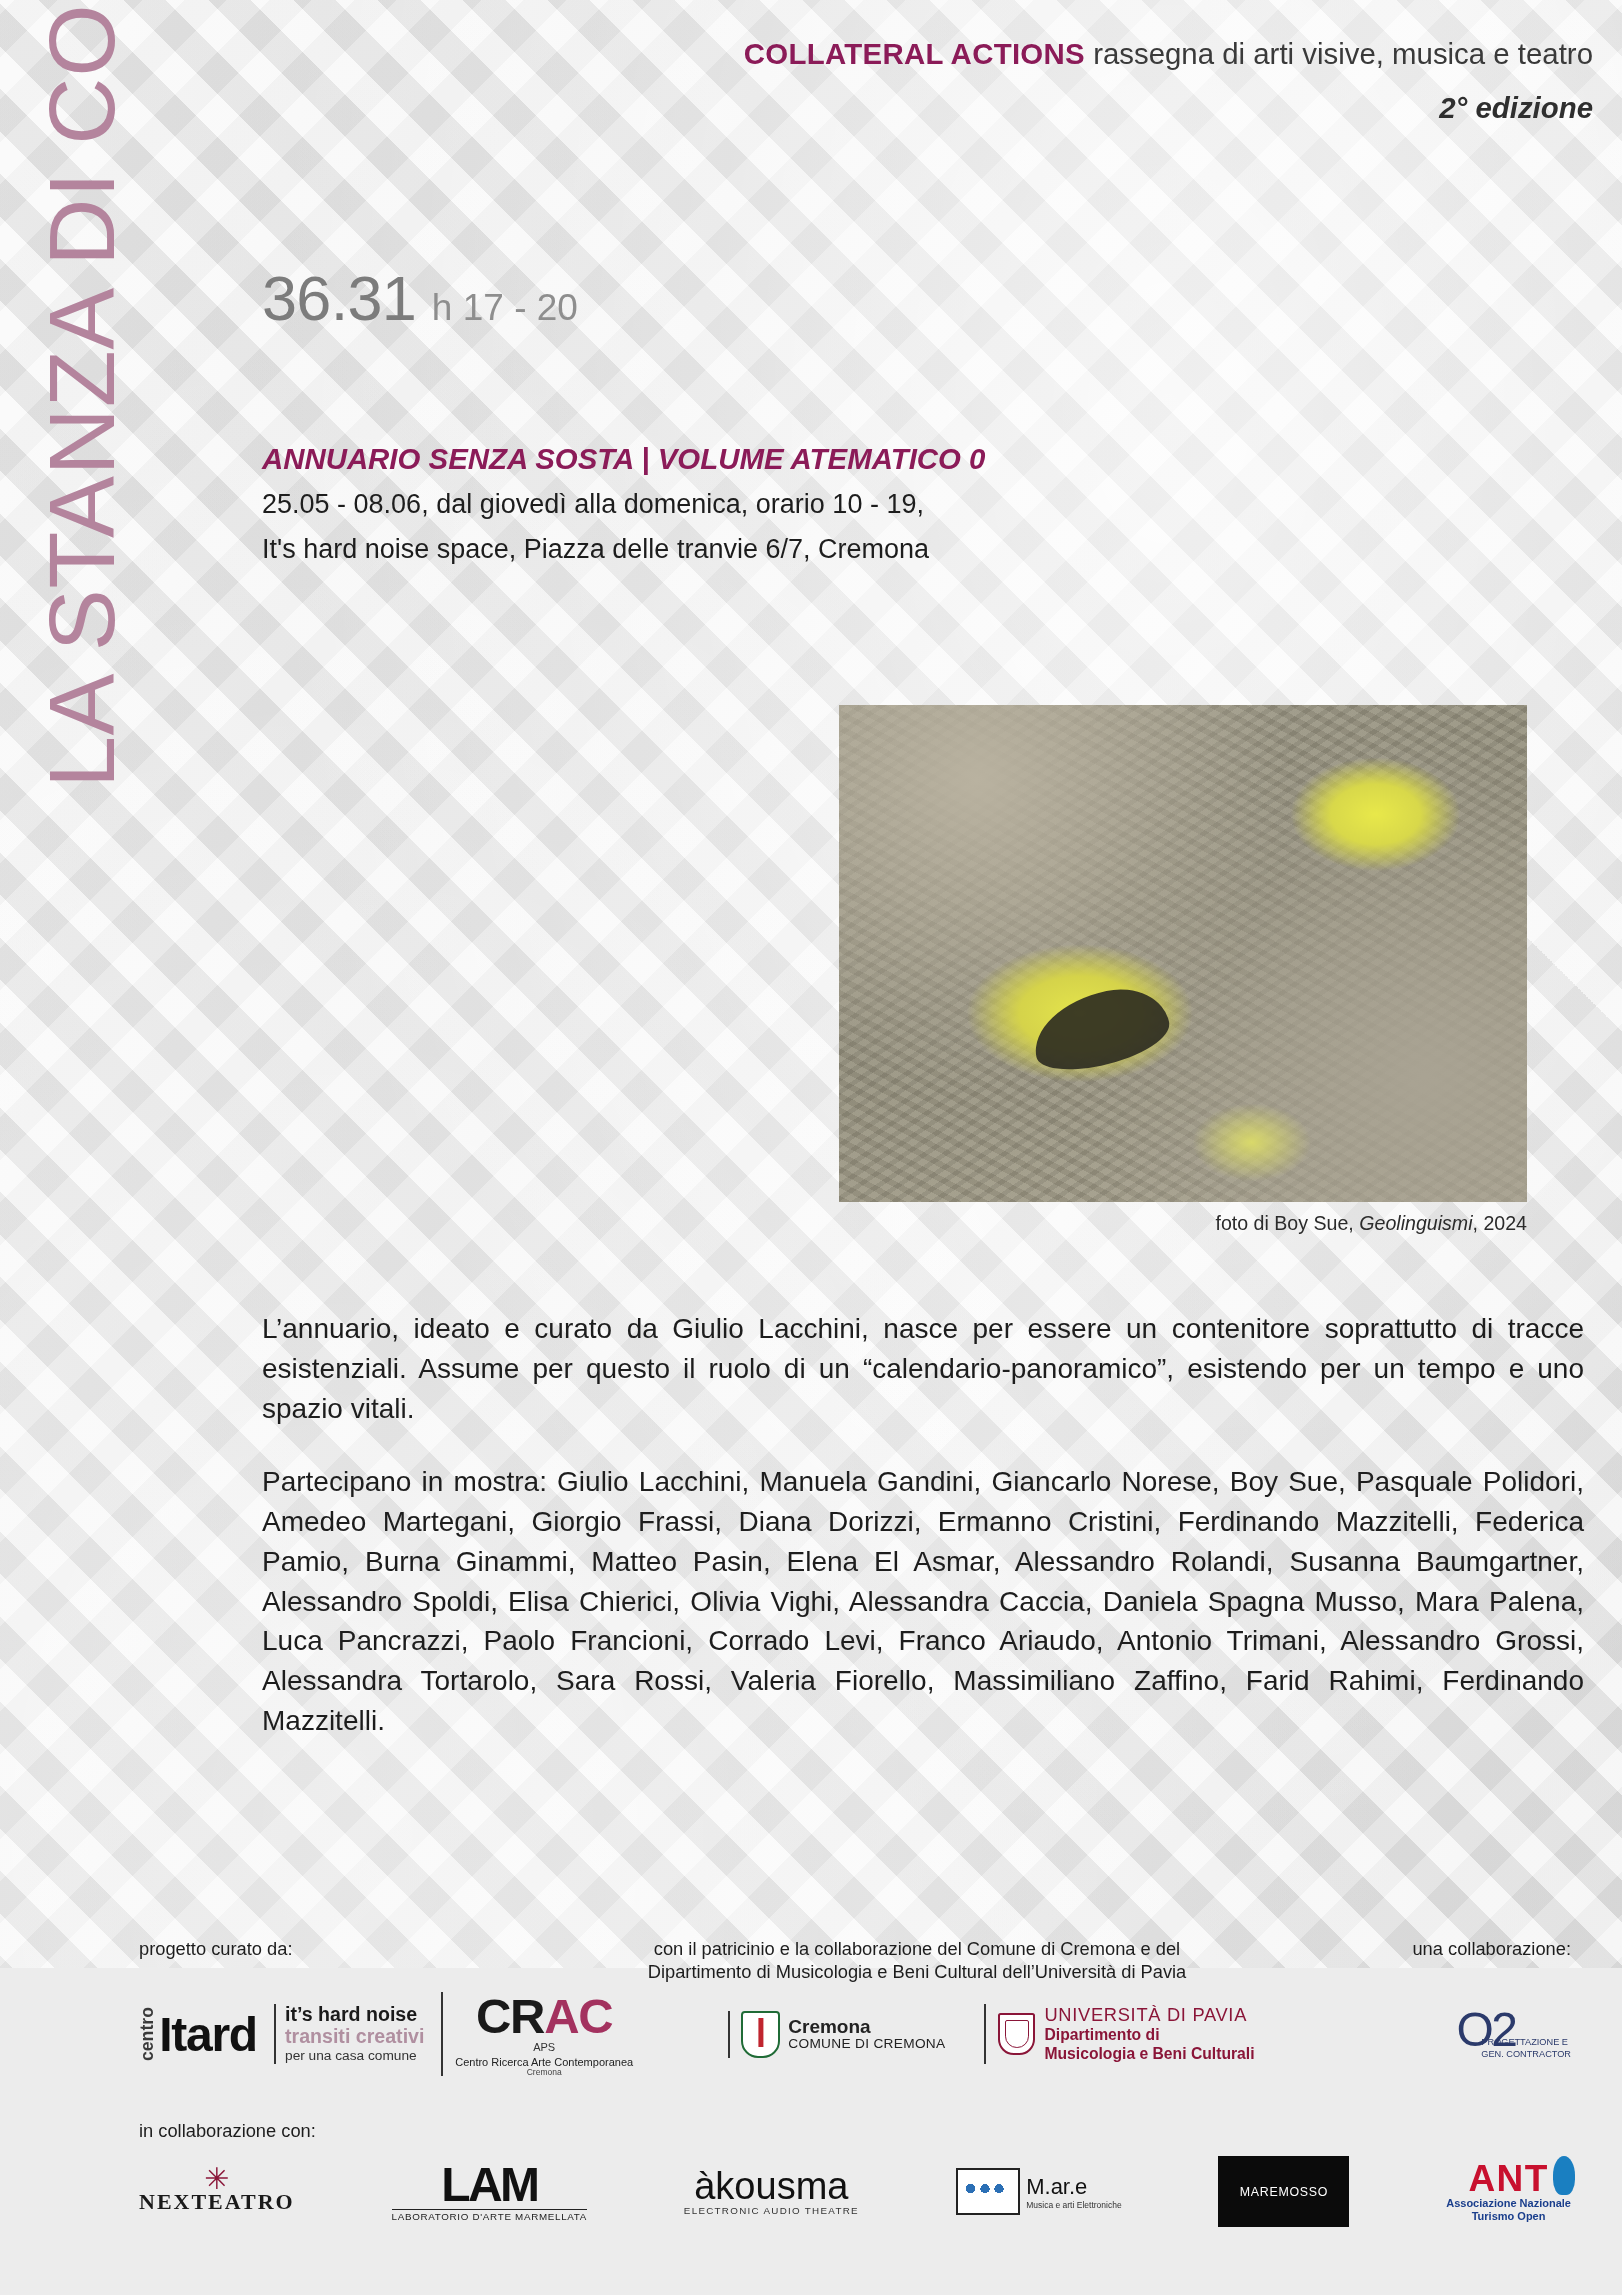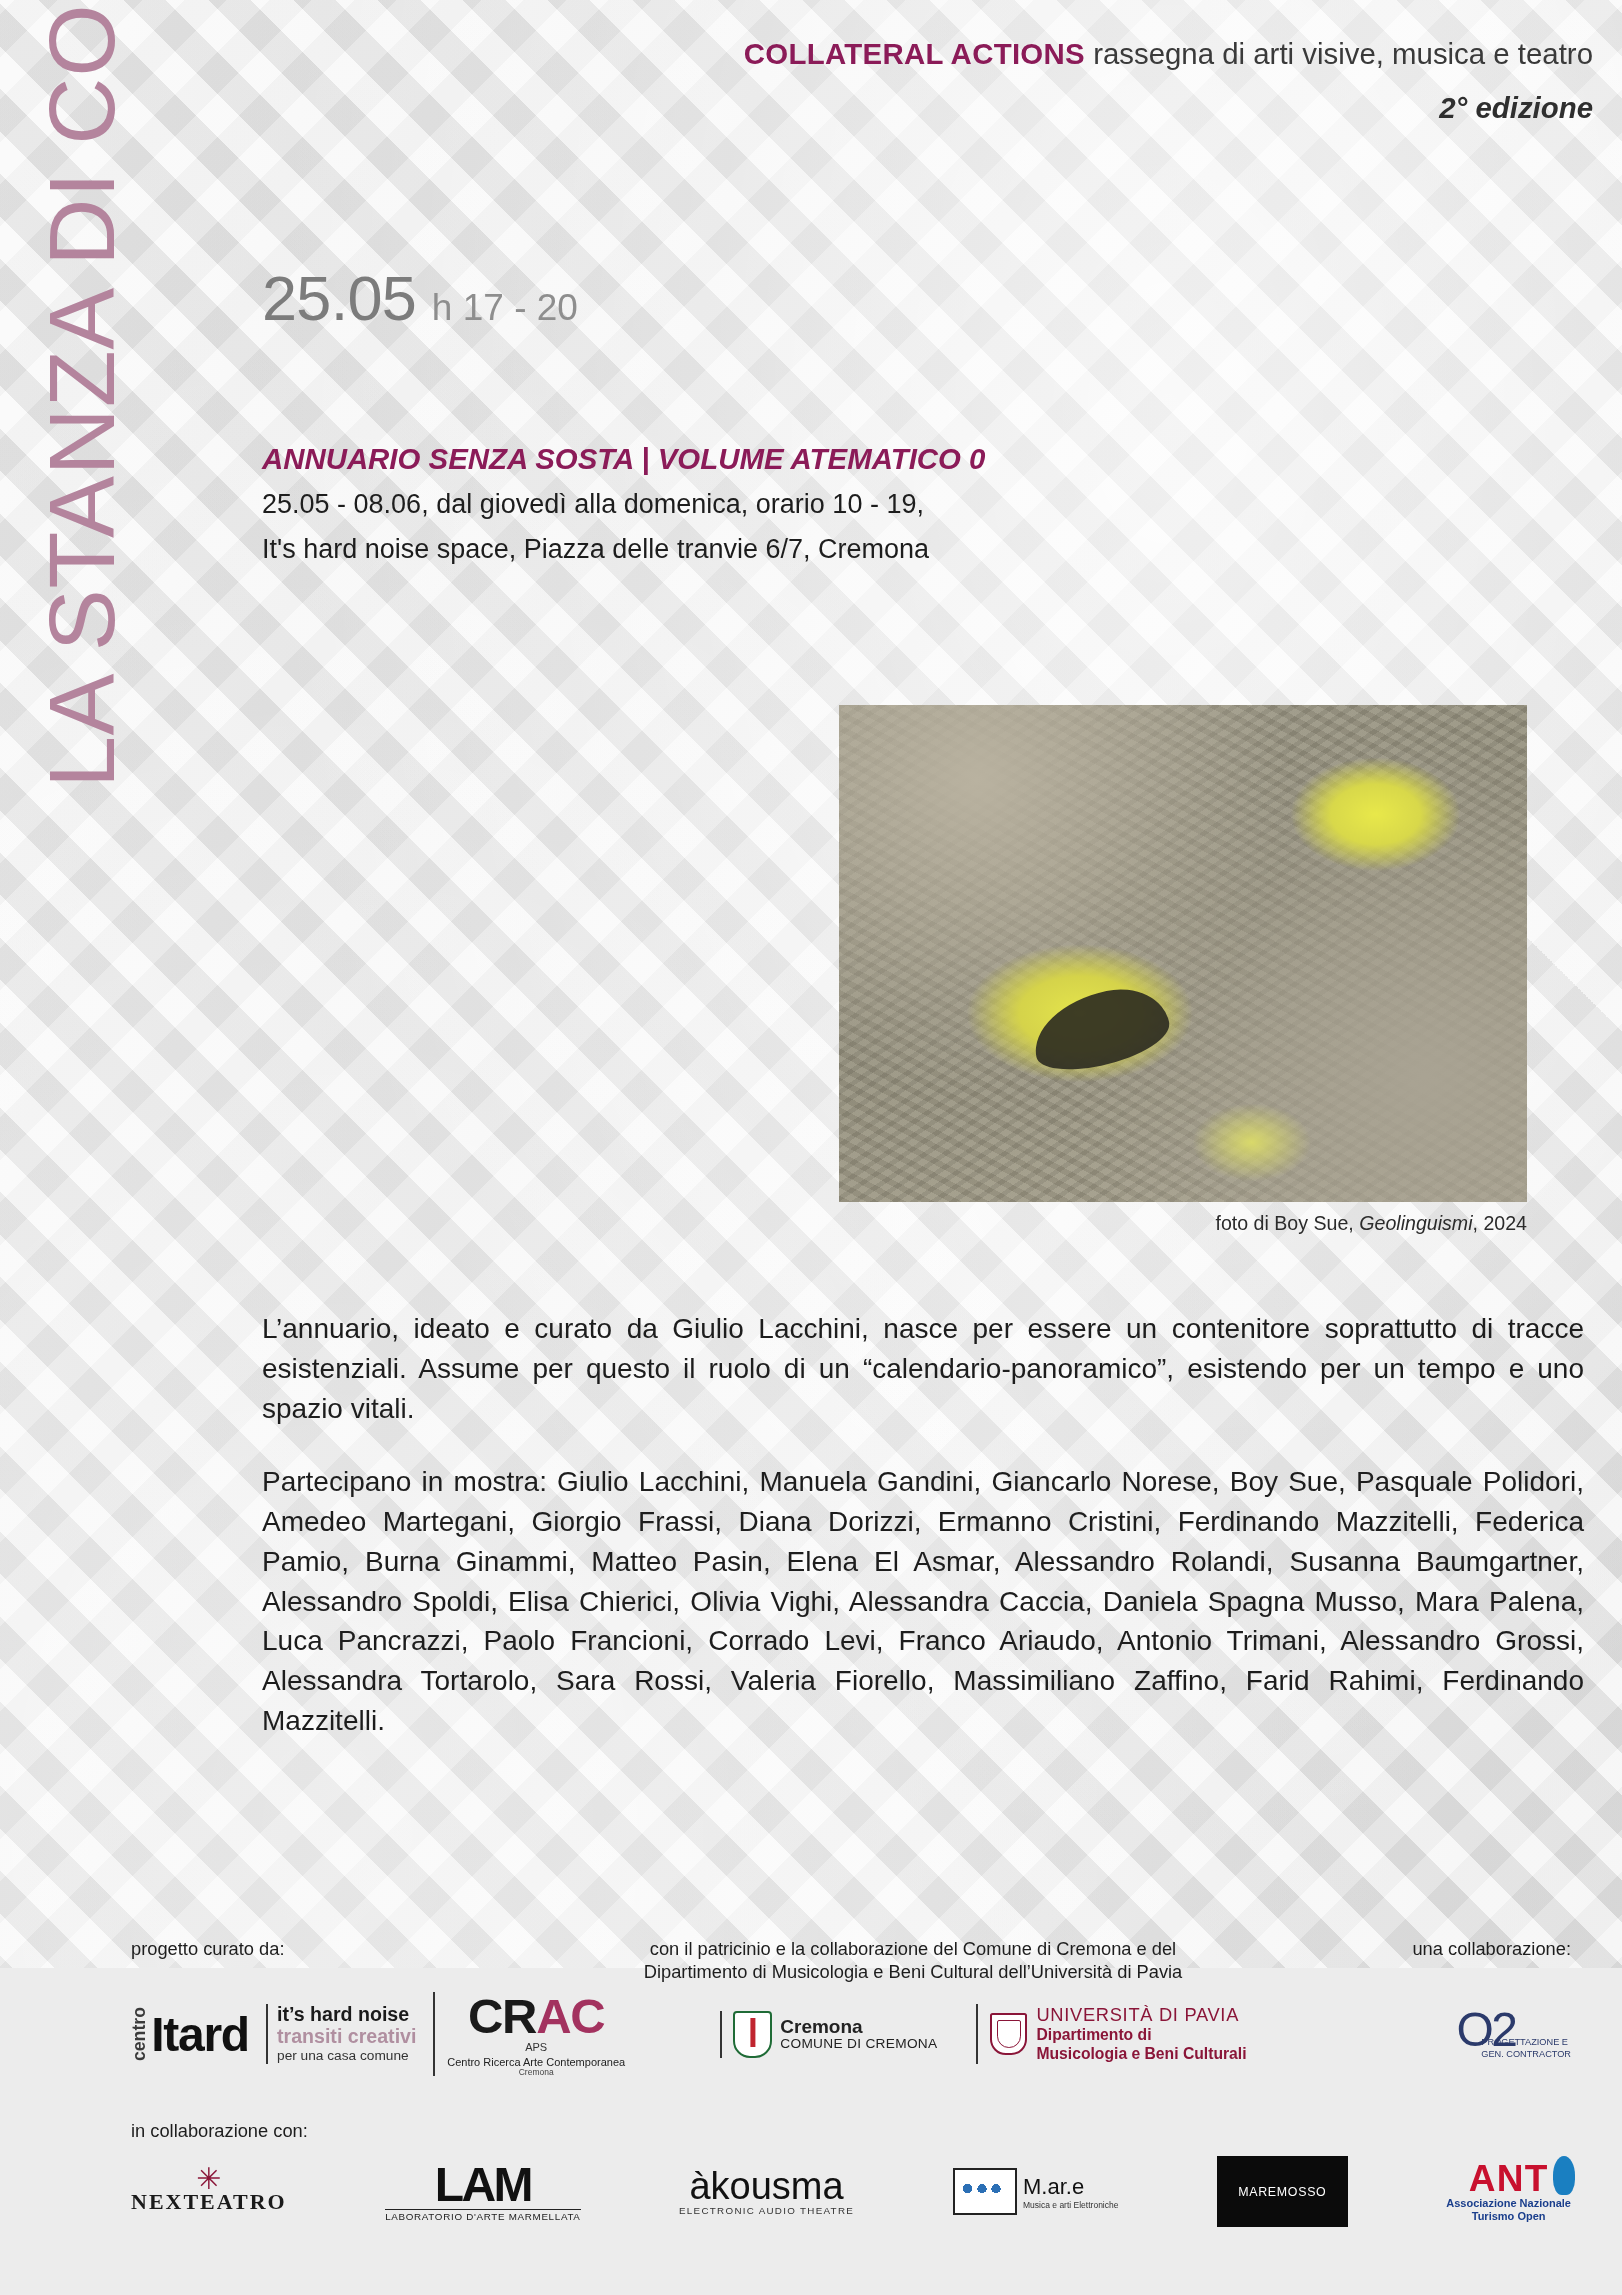--- a/index.html
+++ b/index.html
@@ -197,21 +197,21 @@
     line-height: 1.42;
     text-align: justify;
   }
   .para.second {
     margin-top: 34px;
   }
 
   
   .credits {
     position: absolute;
-    left: 0; right: 0;
+    left: 8px; right: 0;
     top: 1930px;
     height: 366px;
   }
   .credit-row-top {
     position: absolute;
     left: 131px;
     right: 52px;
     top: 6.5px;
     display: flex;
     justify-content: space-between;
@@ -423,21 +423,21 @@
   </div>
 
   <div class="header">
     <div class="header-line1">
       <b>COLLATERAL ACTIONS</b><span> rassegna di arti visive, musica e teatro</span>
     </div>
     <div class="header-line2">2° edizione</div>
   </div>
 
   <div class="date-row">
-    <div class="date-big">25.05</div>
+    <div class="date-big">36.31</div>
     <div class="date-small">h 17 - 20</div>
   </div>
 
   <div class="act-block">
     <div class="act-sub">ANNUARIO SENZA SOSTA | VOLUME ATEMATICO 0</div>
     <div class="act-info">25.05 - 08.06, dal giovedì alla domenica, orario 10 - 19,</div>
     <div class="act-info">It's hard noise space, Piazza delle tranvie 6/7, Cremona</div>
   </div>
 
   <div class="photo-wrap">

